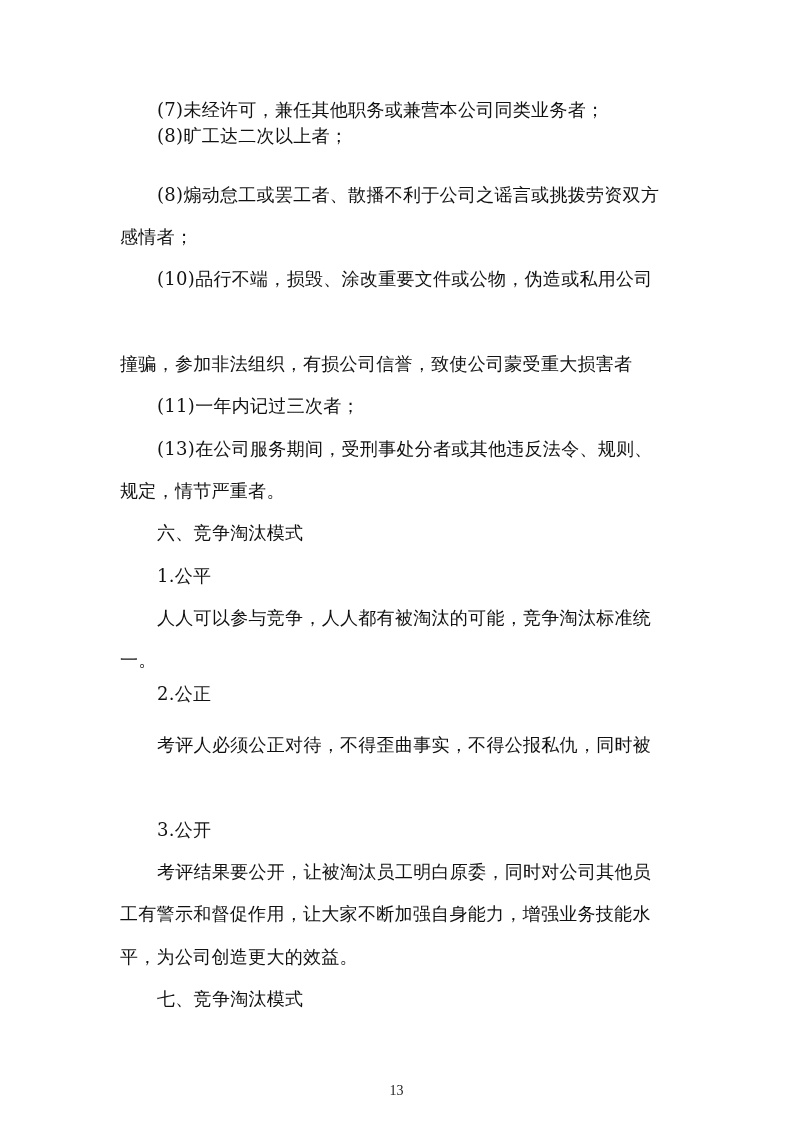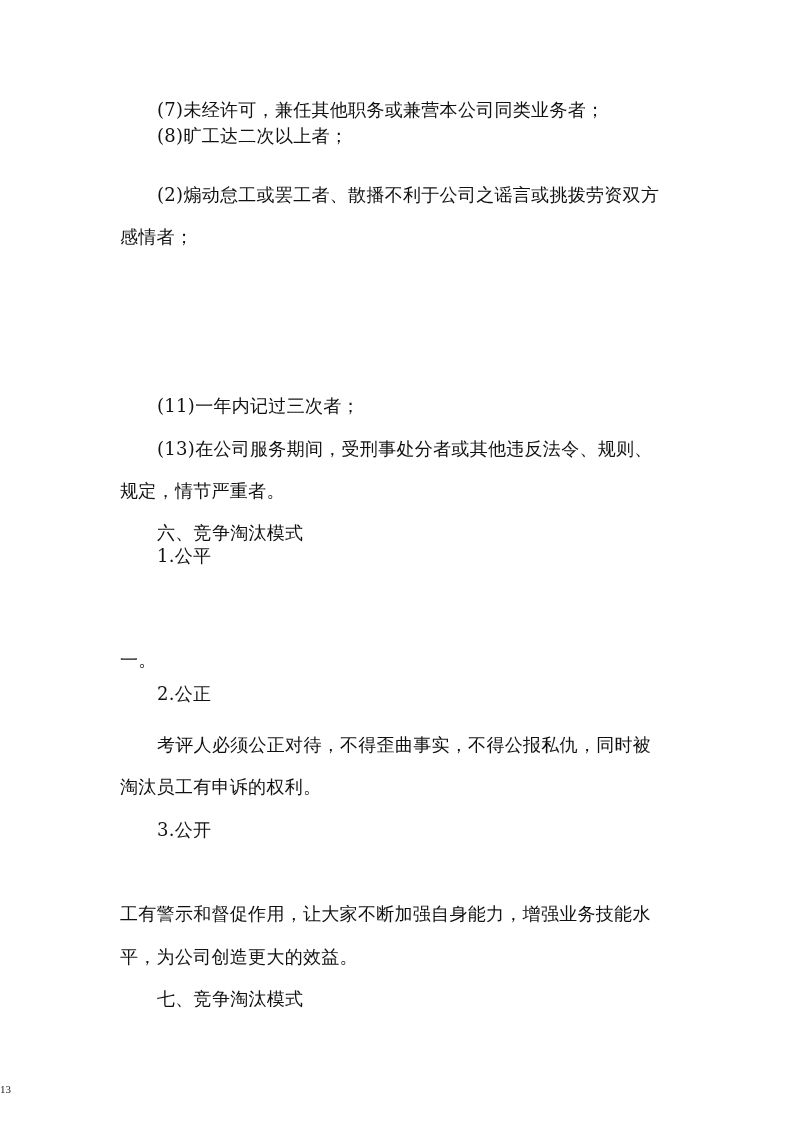--- a/index.html
+++ b/index.html
@@ -1,39 +1,42 @@
 <!DOCTYPE html>
 <html><head>
 <meta charset="utf-8">
 <style>
   html, body { margin: 0; padding: 0; background: #ffffff; }
   body { width: 793px; height: 1122px; position: relative; overflow: hidden;
          font-family: "DejaVu Serif", "Liberation Serif", serif; color: #111; }
   .page { position: absolute; left: 0; top: 0; width: 793px; height: 1122px; background: #fff; }
   .line { position: absolute; left: 120px; font-size: 18px; line-height: 24px; white-space: nowrap; letter-spacing: 0.3px; }
   .indent { left: 157px; }
-  .page-number { position: absolute; top: 1083px; left: 0; width: 793px; text-align: left;
-                 font-size: 11px; font-family: "Liberation Serif", serif; color: #222; }
+  .page-number { position: absolute; top: 1083px; left: 0; width: 793px; text-align: center;
+                 font-size: 14px; font-family: "Liberation Serif", serif; color: #222; }
 </style>
 </head>
 <body>
 
 <div class="page">
   <div class="line indent" style="top:98px">(7)未经许可，兼任其他职务或兼营本公司同类业务者；</div>
   <div class="line indent" style="top:124px">(8)旷工达二次以上者；</div>
-  <div class="line indent" style="top:183px">(2)煽动怠工或罢工者、散播不利于公司之谣言或挑拨劳资双方</div>
+  <div class="line indent" style="top:183px">(8)煽动怠工或罢工者、散播不利于公司之谣言或挑拨劳资双方</div>
   <div class="line" style="top:225px">感情者；</div>
+  <div class="line indent" style="top:267px">(10)品行不端，损毁、涂改重要文件或公物，伪造或私用公司</div>
+  <div class="line" style="top:352px">撞骗，参加非法组织，有损公司信誉，致使公司蒙受重大损害者</div>
   <div class="line indent" style="top:394px">(11)一年内记过三次者；</div>
   <div class="line indent" style="top:437px">(13)在公司服务期间，受刑事处分者或其他违反法令、规则、</div>
   <div class="line" style="top:479px">规定，情节严重者。</div>
   <div class="line indent" style="top:521px">六、竞争淘汰模式</div>
-  <div class="line indent" style="top:544px">1.公平</div>
+  <div class="line indent" style="top:564px">1.公平</div>
+  <div class="line indent" style="top:606px">人人可以参与竞争，人人都有被淘汰的可能，竞争淘汰标准统</div>
   <div class="line" style="top:648px">一。</div>
   <div class="line indent" style="top:682px">2.公正</div>
   <div class="line indent" style="top:733px">考评人必须公正对待，不得歪曲事实，不得公报私仇，同时被</div>
-  <div class="line" style="top:775px">淘汰员工有申诉的权利。</div>
   <div class="line indent" style="top:818px">3.公开</div>
+  <div class="line indent" style="top:860px">考评结果要公开，让被淘汰员工明白原委，同时对公司其他员</div>
   <div class="line" style="top:945px">平，为公司创造更大的效益。</div>
   <div class="line" style="top:902px">工有警示和督促作用，让大家不断加强自身能力，增强业务技能水</div>
   <div class="line indent" style="top:987px">七、竞争淘汰模式</div>
 
   <div class="page-number">13</div>
 </div>
 
 </body></html>

